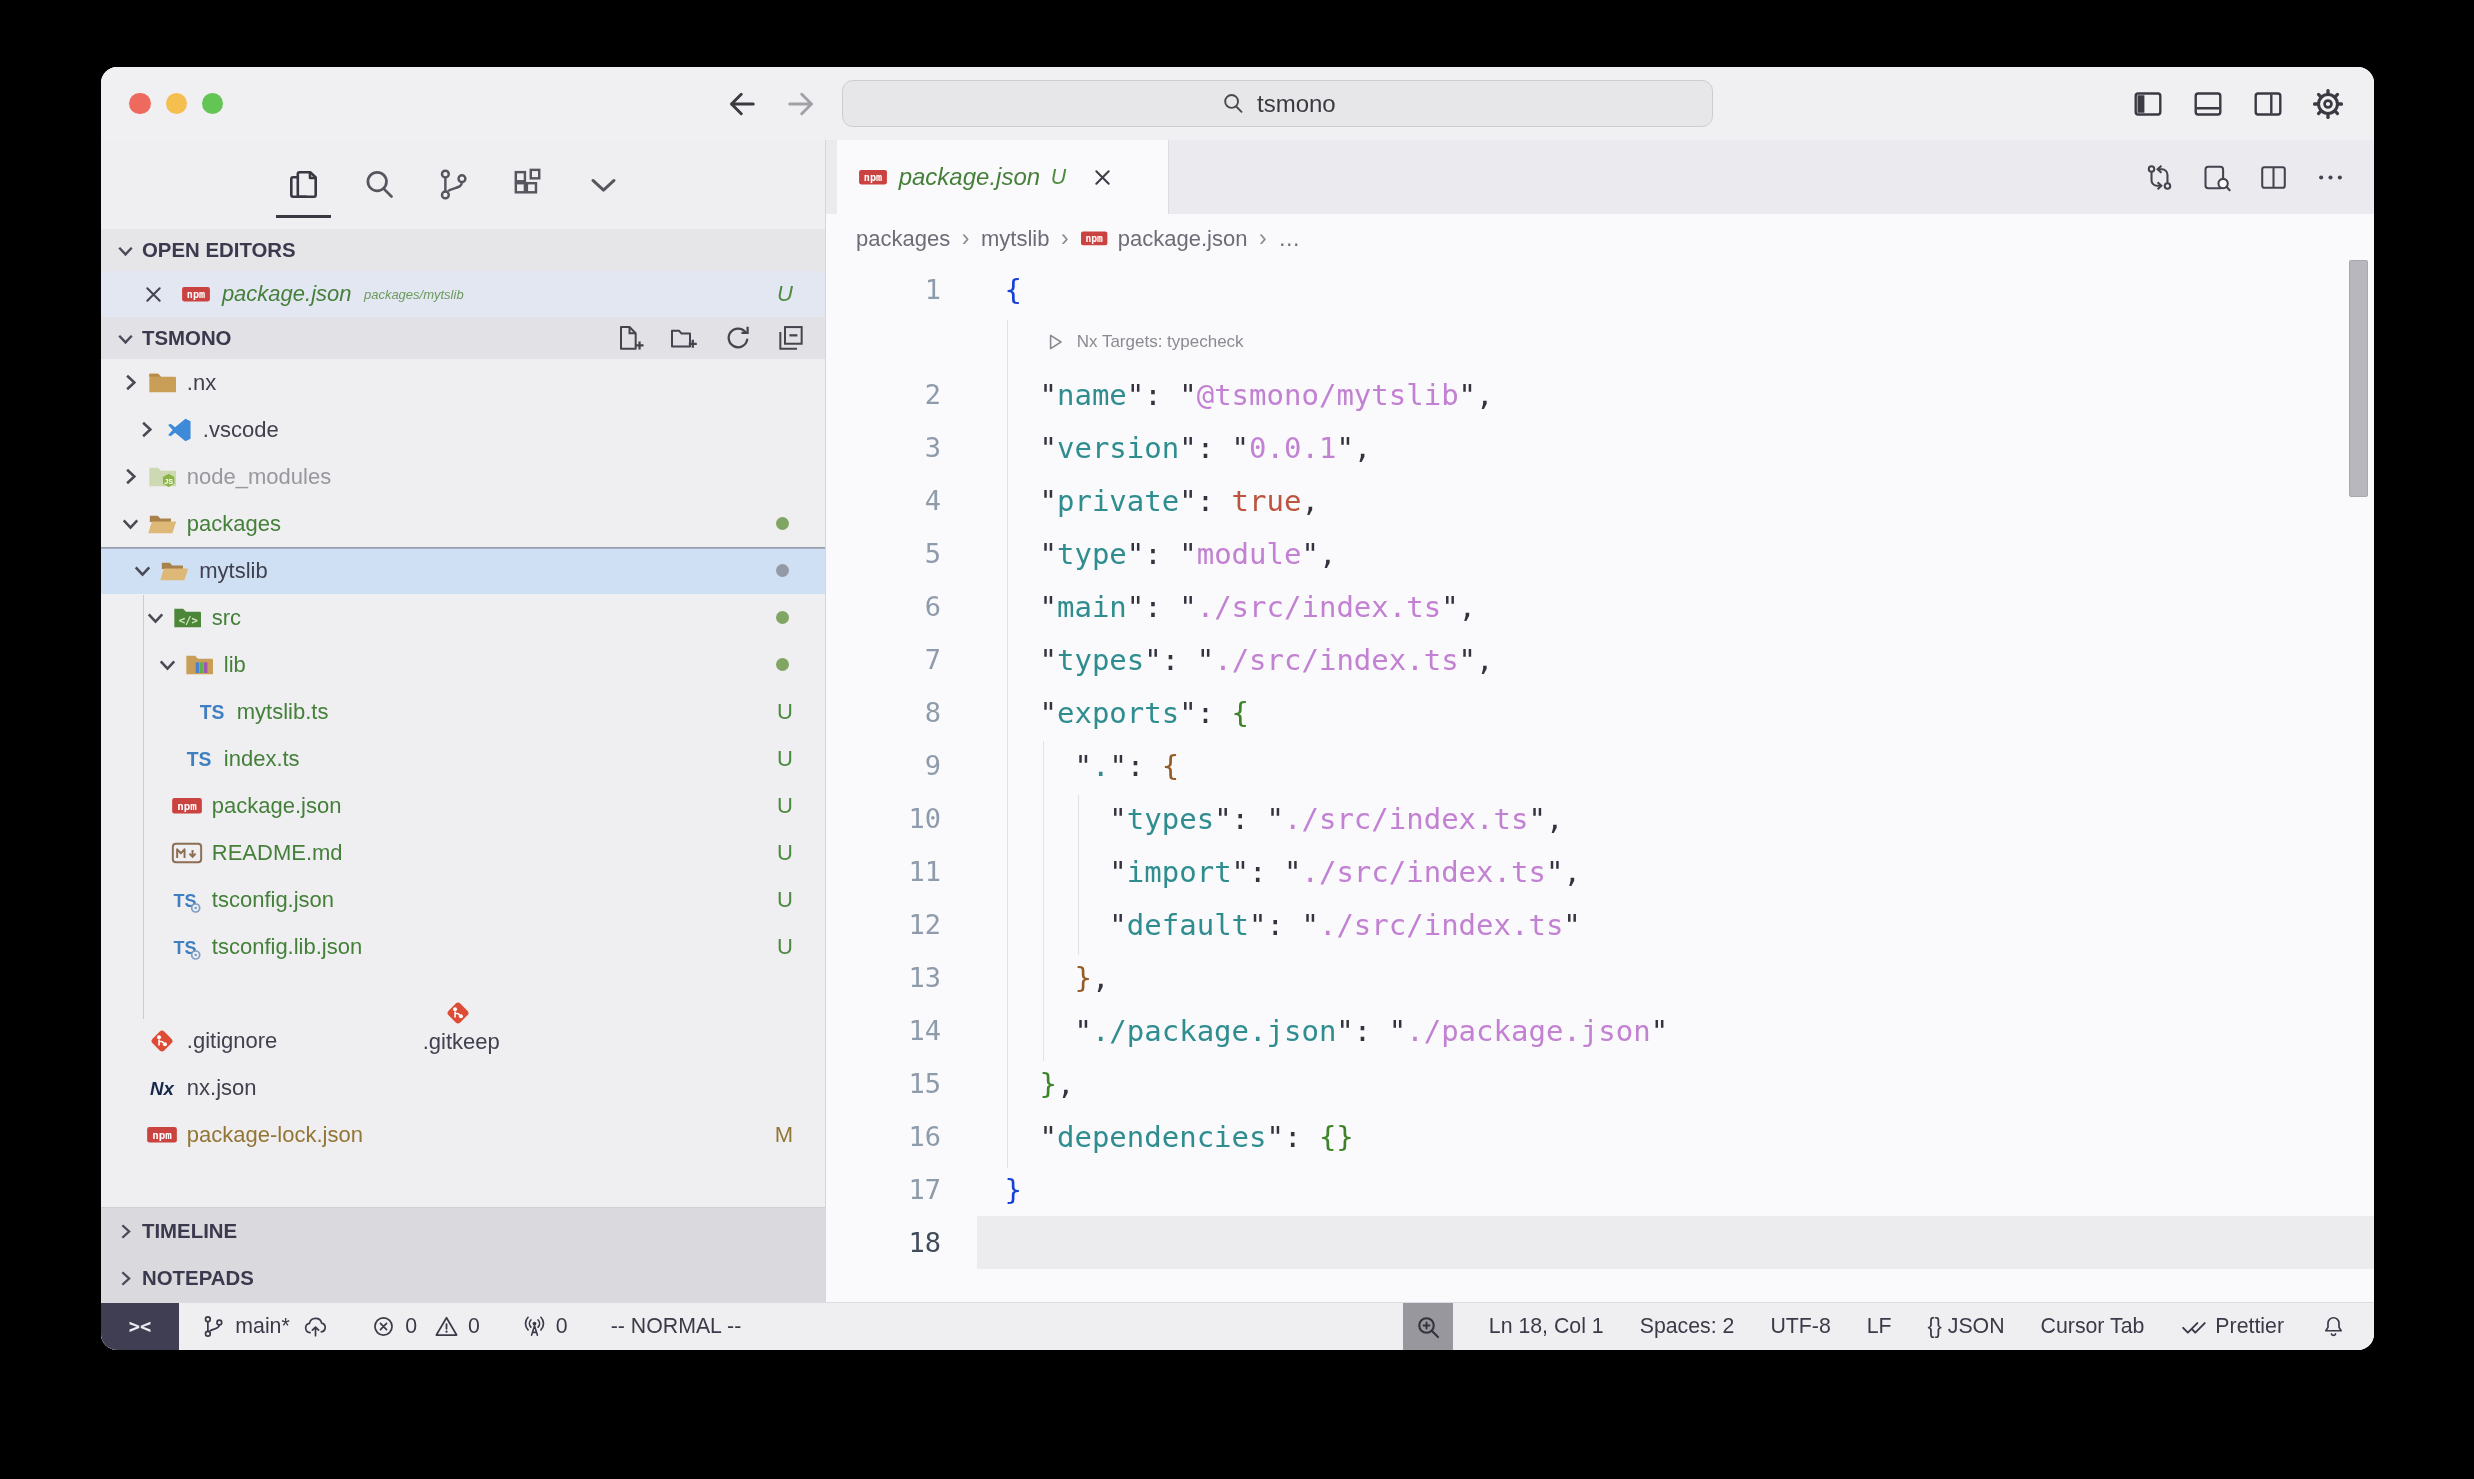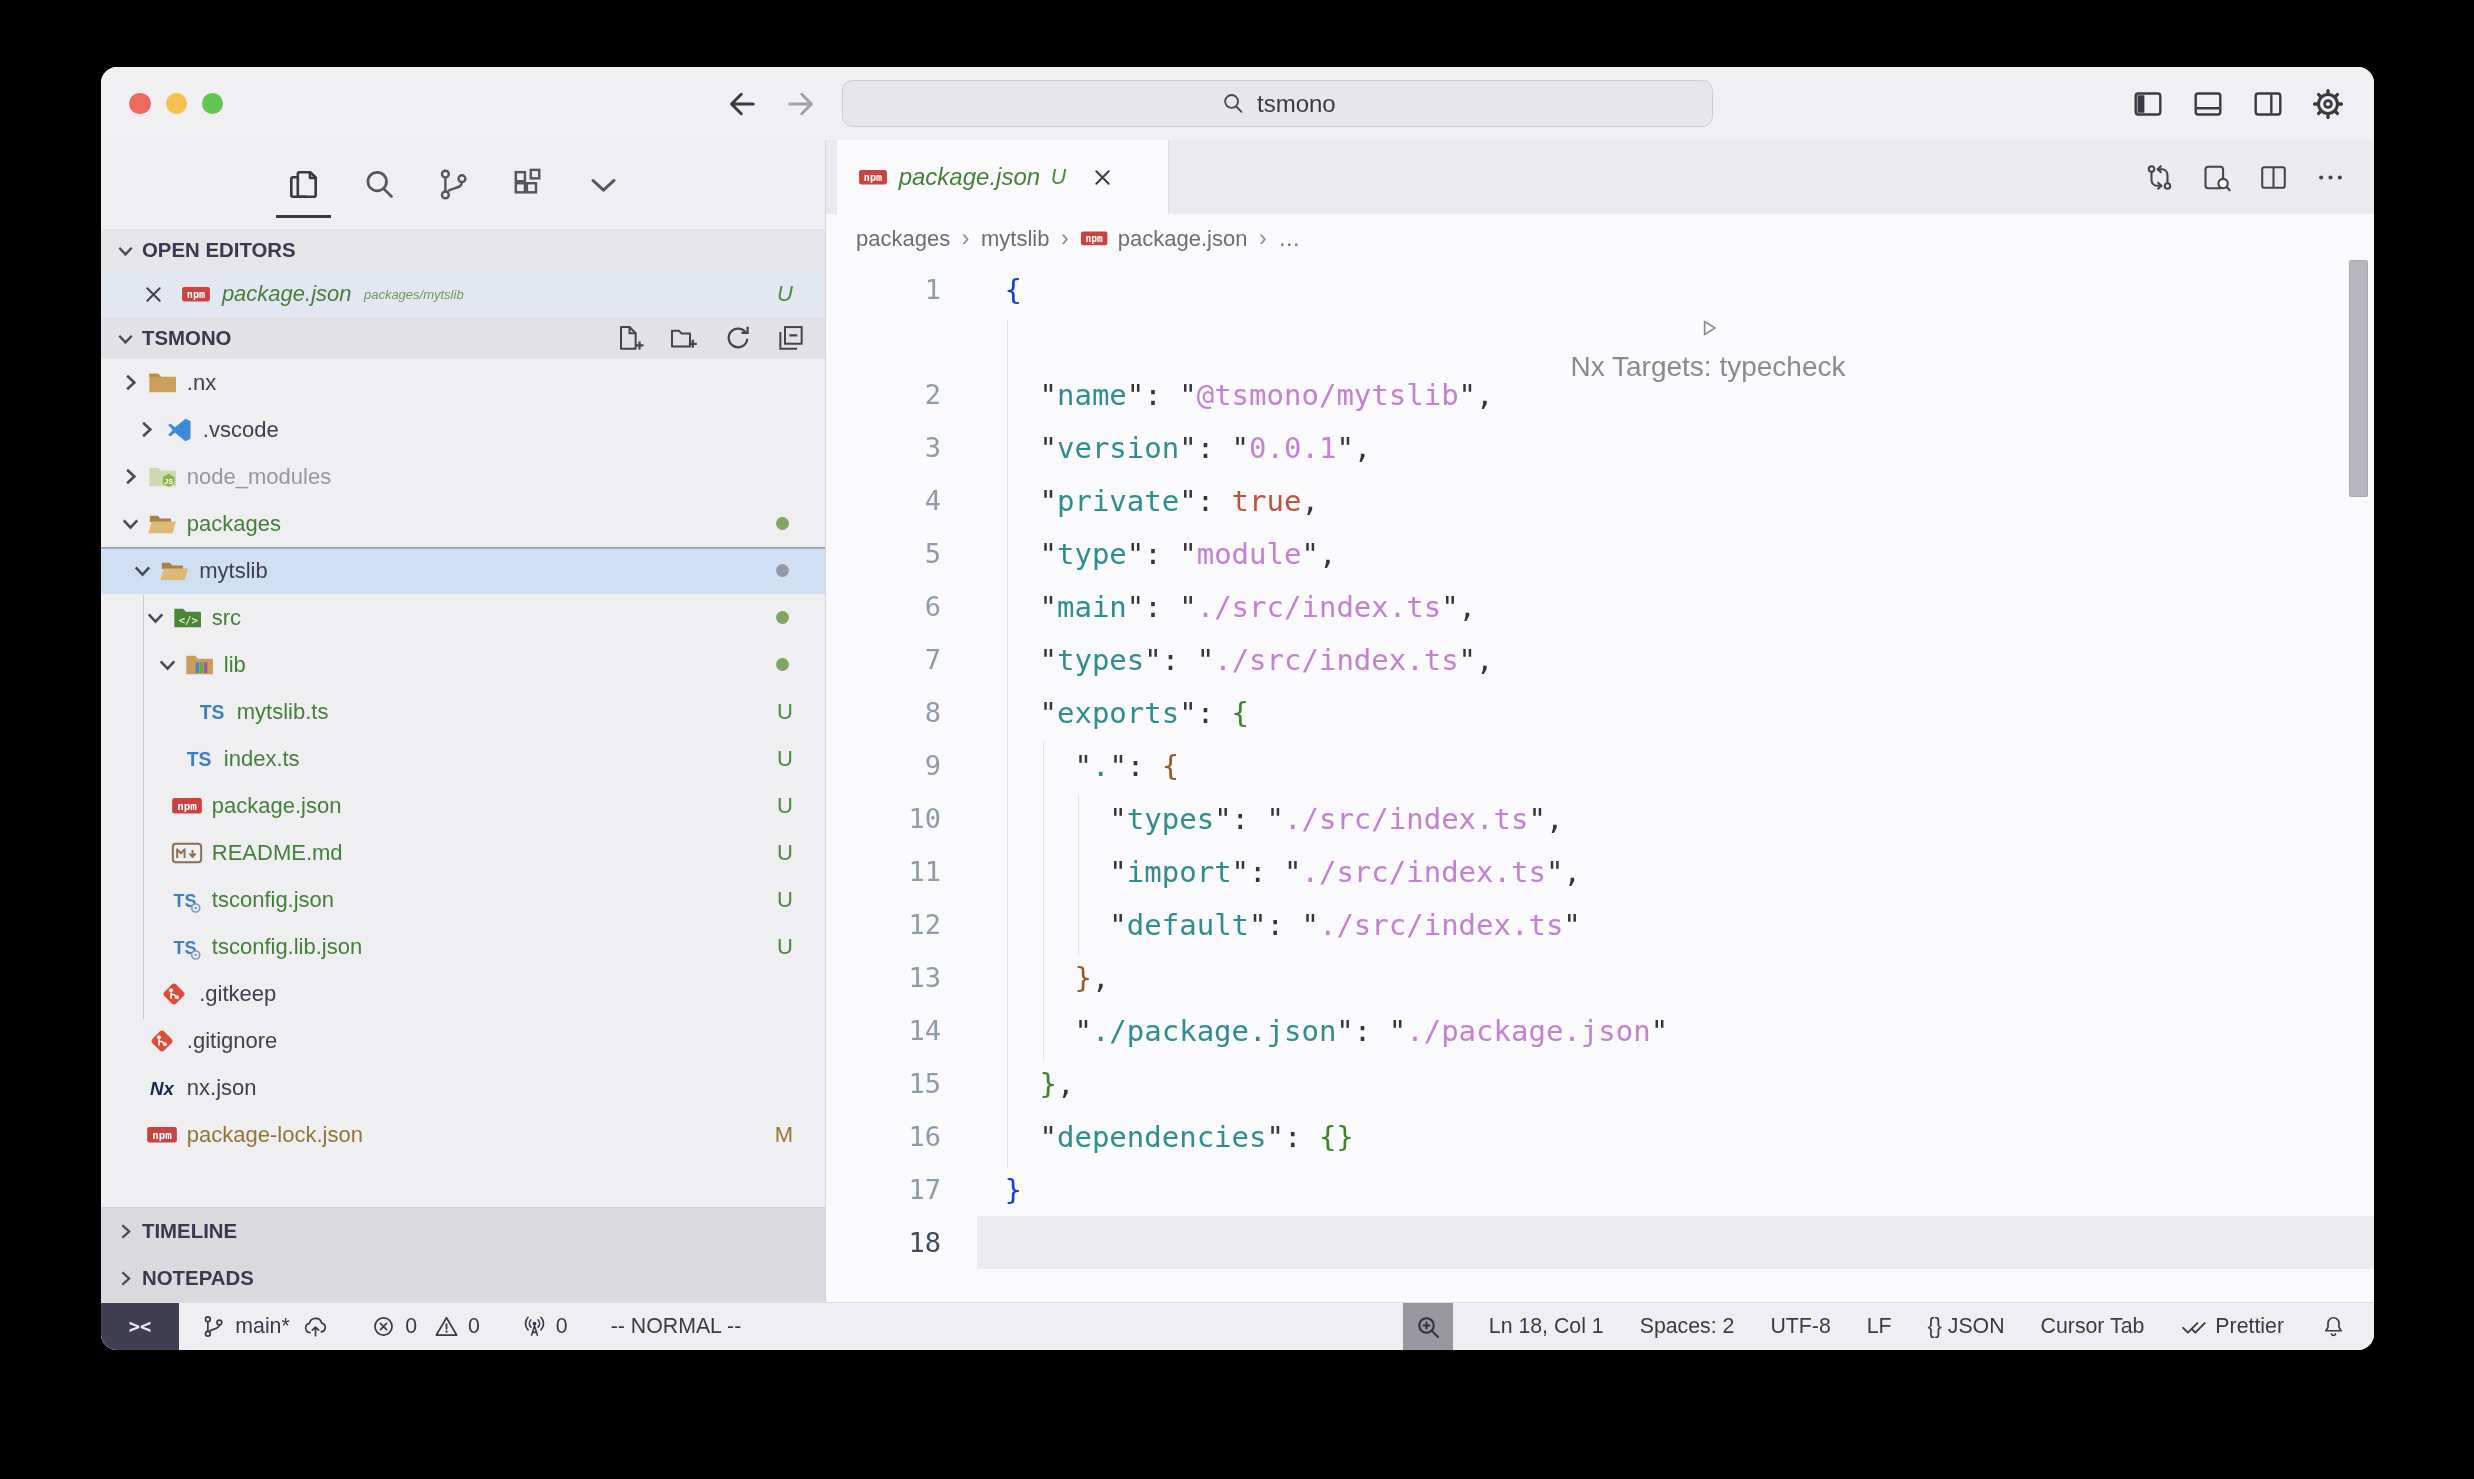--- a/index.html
+++ b/index.html
@@ -111,21 +111,21 @@
   .tk-sp{}
   .tk-q{color:#33323e;}
   .tk-k{color:#2f8d90;}
   .tk-s{color:#c281d2;}
   .tk-b{color:#bc543f;}
   .tk-p{color:#33323e;}
   .tk-br1{color:#1640d8;}
   .tk-br2{color:#3c8427;}
   .tk-br3{color:#935c25;}
   .lens-row{height:52px;display:flex;align-items:center;padding-left:216px;color:#8b8a92;
-    font-size:28px;font-family:"Liberation Sans",sans-serif;gap:10.7px;flex-direction:column;}
+    font-size:17px;font-family:"Liberation Sans",sans-serif;gap:10.7px;}
   .lens-row .icon{width:24px;height:24px;}
   .guide{position:absolute;width:0.9px;background:#e2e1e7;}
   #guide-1{left:181px;top:57px;height:848px;}
   #guide-2{left:217px;top:478px;height:320px;}
   #guide-3{left:252px;top:532px;height:160px;}
   .scrollthumb{position:absolute;right:6.2px;top:120px;width:18.7px;height:237px;
     background:#b8b7bd;border:0.9px solid #a9a8ae;border-radius:1.8px;box-sizing:border-box;}
 
   
   .statusbar{flex:0 0 47px;height:47px;background:#efeef0;display:flex;align-items:center;
@@ -499,21 +499,21 @@
             <span class="icon tree-icon">
               <svg viewBox="0 0 24 24" fill="none" xmlns="http://www.w3.org/2000/svg" style="font-size:25px">
                 <text x="10.5" y="17" font-size="13.5" font-weight="800" fill="#3e7fc1" text-anchor="middle" font-family="Liberation Sans, sans-serif">TS</text>
                 <circle cx="18.5" cy="18" r="3" fill="#eef2f8" stroke="#7f9ec2" stroke-width="1.3"></circle>
                 <circle cx="18.5" cy="18" r="1" fill="#7f9ec2"></circle>
               </svg>
             </span>
             <span class="tree-label c-green">tsconfig.lib.json</span>
             <span class="badge u">U</span>
           </div>
-          <div class="tree-row" style="padding-left: 28.4px;">
+          <div class="tree-row" style="padding-left: 28.4px; flex-direction: column;">
             <span class="chev-slot"></span>
             <span class="icon tree-icon">
               <svg viewBox="0 0 24 24" fill="none" xmlns="http://www.w3.org/2000/svg">
                 <rect x="5.8" y="5.8" width="12.4" height="12.4" rx="2.4" transform="rotate(45 12 12)" fill="#de4c36"></rect>
                 <circle cx="9.8" cy="9.2" r="1.5" fill="#fff"></circle>
                 <circle cx="14.2" cy="14.4" r="1.5" fill="#fff"></circle>
                 <path d="M9.8 10.8v4.6M9.8 12.2c1.8 0 3 .6 3.4 1.3" stroke="#fff" stroke-width="1.2"></path>
               </svg>
             </span>
             <span class="tree-label">.gitkeep</span>

